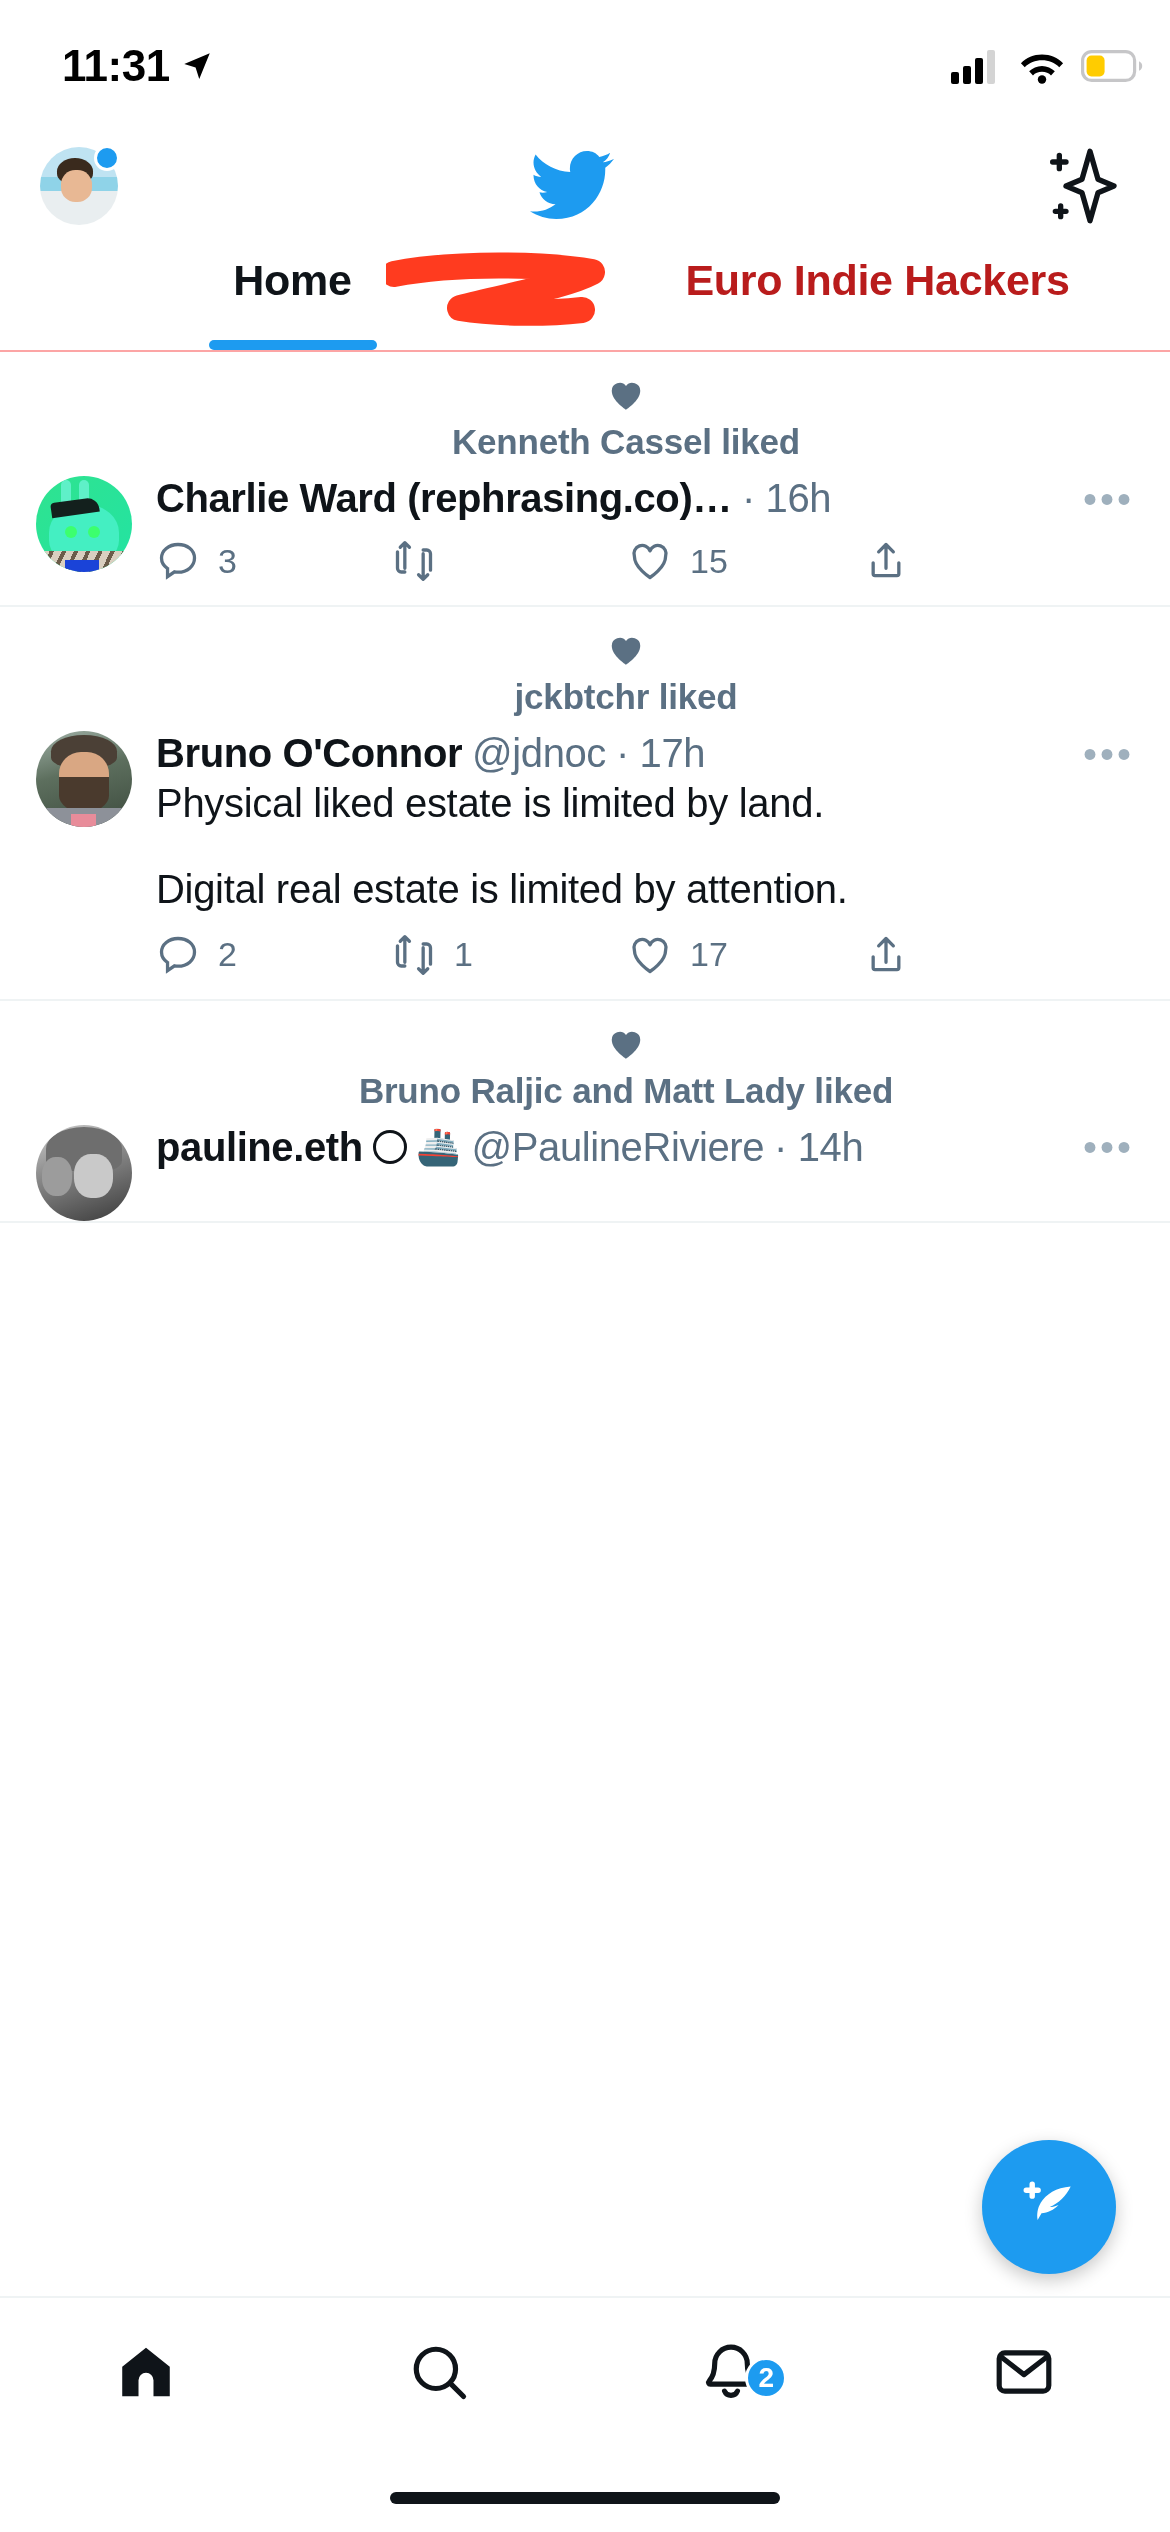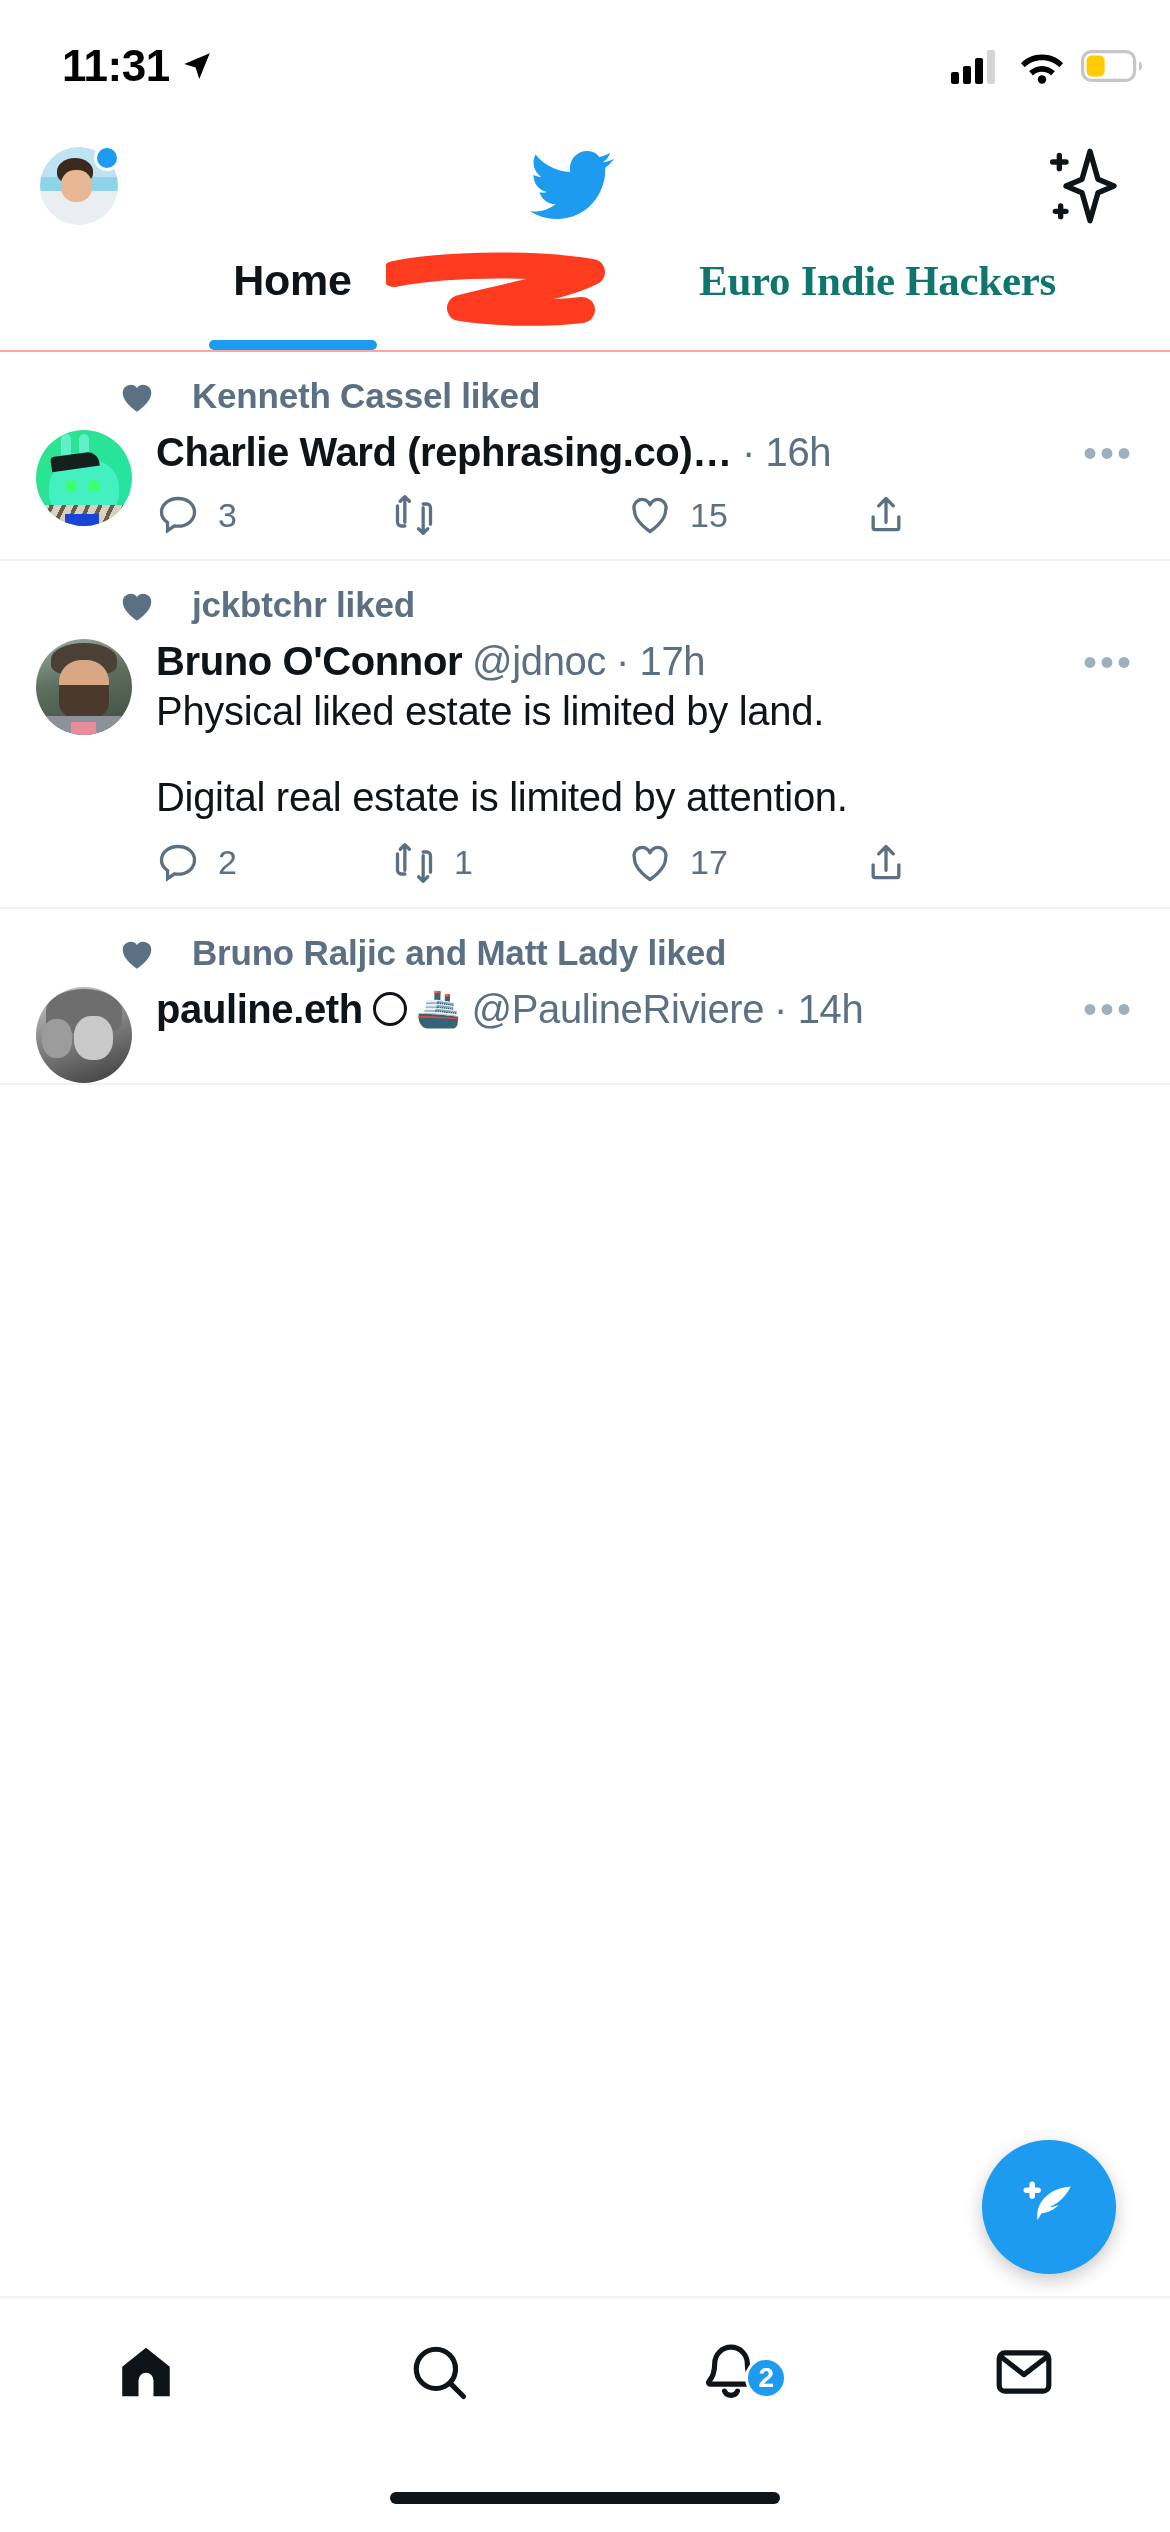--- a/index.html
+++ b/index.html
@@ -58,34 +58,34 @@
   .tabs {
     position:absolute; top:240px; left:0; width:1170px; height:112px;
     display:flex; border-bottom:2px solid #fca5a5;
   }
   .tab {
     flex:1; display:flex; align-items:flex-start; justify-content:center;
     padding-top:16px; position:relative;
   }
   .tab-label { font-size:43px; font-weight:700; letter-spacing:-0.3px; }
   .tab.active .tab-label { color:#0f1419; }
-  .tab:not(.active) .tab-label { color:#0f766e;font-family:Liberation Serif, serif; }
+  .tab:not(.active) .tab-label { color:#b91c1c; }
   .tab-underline {
     position:absolute; bottom:0; left:50%; transform:translateX(-50%);
     width:168px; height:10px; background:#1d9bf0; border-radius:6px;
   }
 
   
   .scribble { position:absolute; left:386px; top:252px; pointer-events:none; }
 
   
   .feed { position:absolute; top:352px; left:0; width:1170px; height:1040px; overflow:hidden; }
   .tweet { position:relative; padding:24px 36px 0 36px; border-bottom:2px solid #eff3f4; }
 
-  .liked-row { display:flex; align-items:center; gap:36px; padding-left:82px; margin-bottom:14px; }
+  .liked-row { display:flex; align-items:center; gap:10px; padding-left:82px; margin-bottom:14px;flex-direction:column; }
   .liked-text { font-size:35px; font-weight:700; color:#5b7083; letter-spacing:-0.2px; }
 
   .tweet-body { display:flex; gap:24px; }
   .tw-avatar { width:96px; height:96px; border-radius:50%; flex:0 0 96px; overflow:hidden; position:relative; }
 
   
   .av-rabbit { background:linear-gradient(135deg,#2fe38f 0%, #23e3a3 100%); }
   .av-rabbit .ears { position:absolute; left:26%; top:4%; width:10px; height:34px; background:#5ff0c8; border-radius:6px; box-shadow:18px 0 0 #5ff0c8; }
   .av-rabbit .face { position:absolute; left:14%; top:30%; width:72%; height:62%; background:#44efc2; border-radius:46% 46% 40% 40%; }
   .av-rabbit .visor { position:absolute; left:16%; top:25%; width:50%; height:16%; background:#13201d; border-radius:4px 12px 0 0; transform:rotate(-8deg); }

